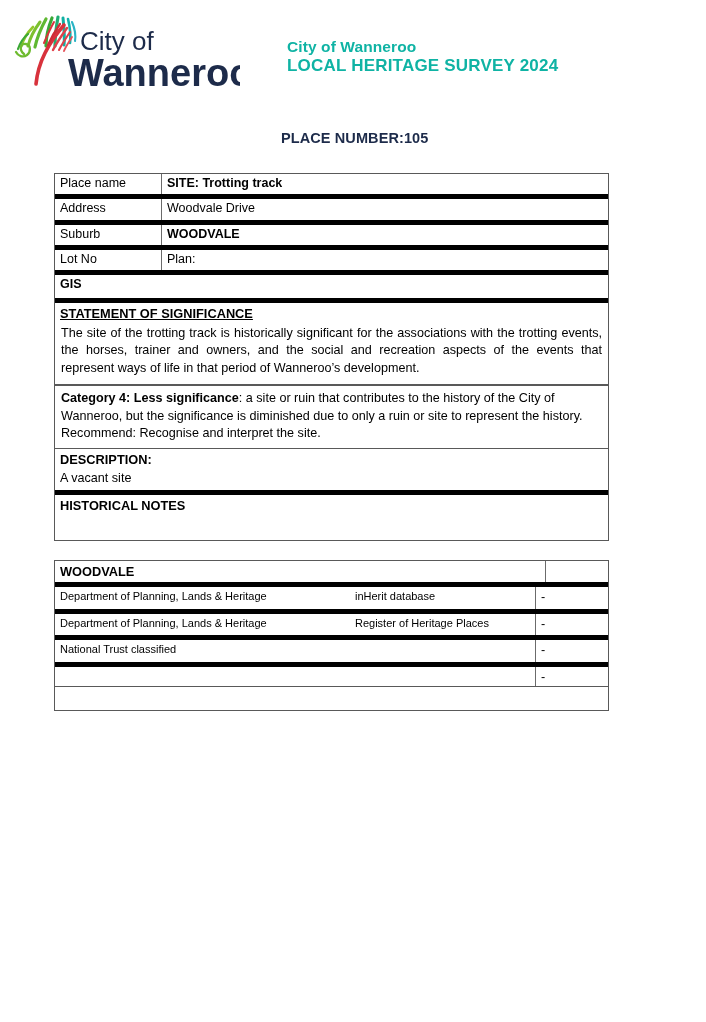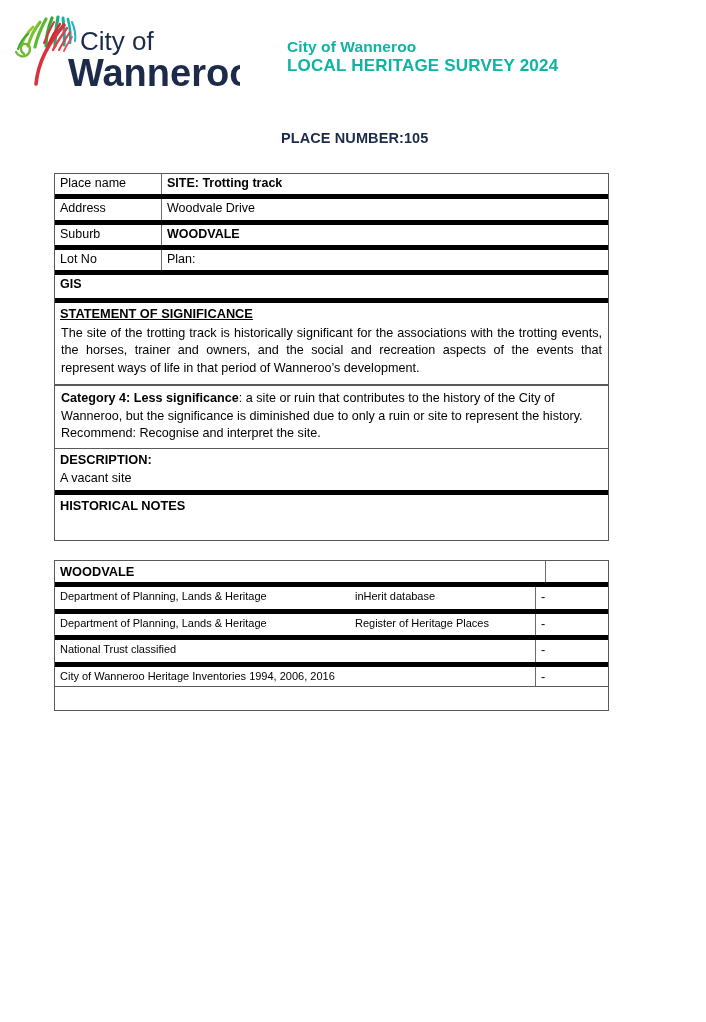--- a/index.html
+++ b/index.html
@@ -322,21 +322,20 @@
     <div class="row listing-row">
       <div class="listing-main">
         <span class="listing-auth">National Trust classified</span>
         <span class="listing-reg"></span>
       </div>
       <div class="listing-mark">-</div>
     </div>
 
     <div class="row listing-row">
       <div class="listing-main">
-        <span class="listing-auth" style="width:auto;flex:0 0 auto;">City of Wanneroo Heritage Inventories 1994, 2006, 2016</span>
         <span class="listing-reg"></span>
       </div>
       <div class="listing-mark">-</div>
     </div>
   </div>
 
   <div class="block" style="top:686px;">
     <div class="row">
       <div class="cell full" style="padding:0;">
         <div class="sup-body"></div>

